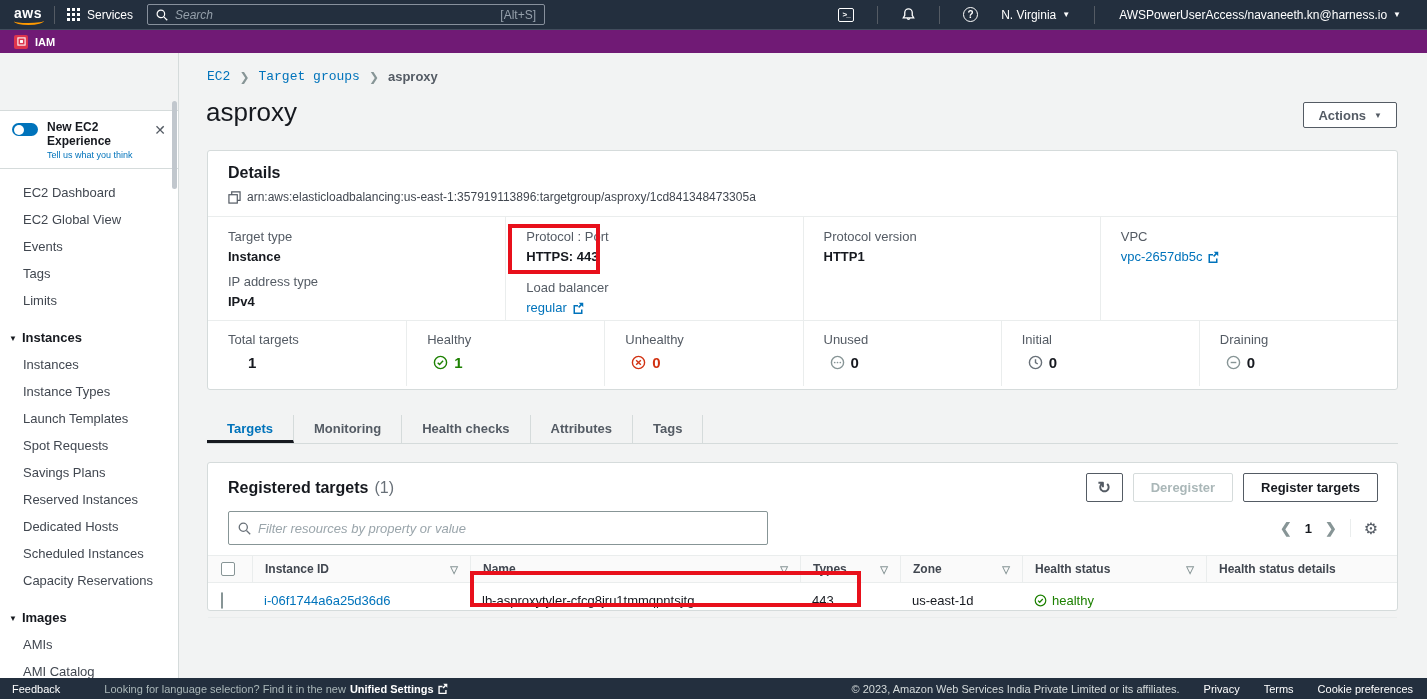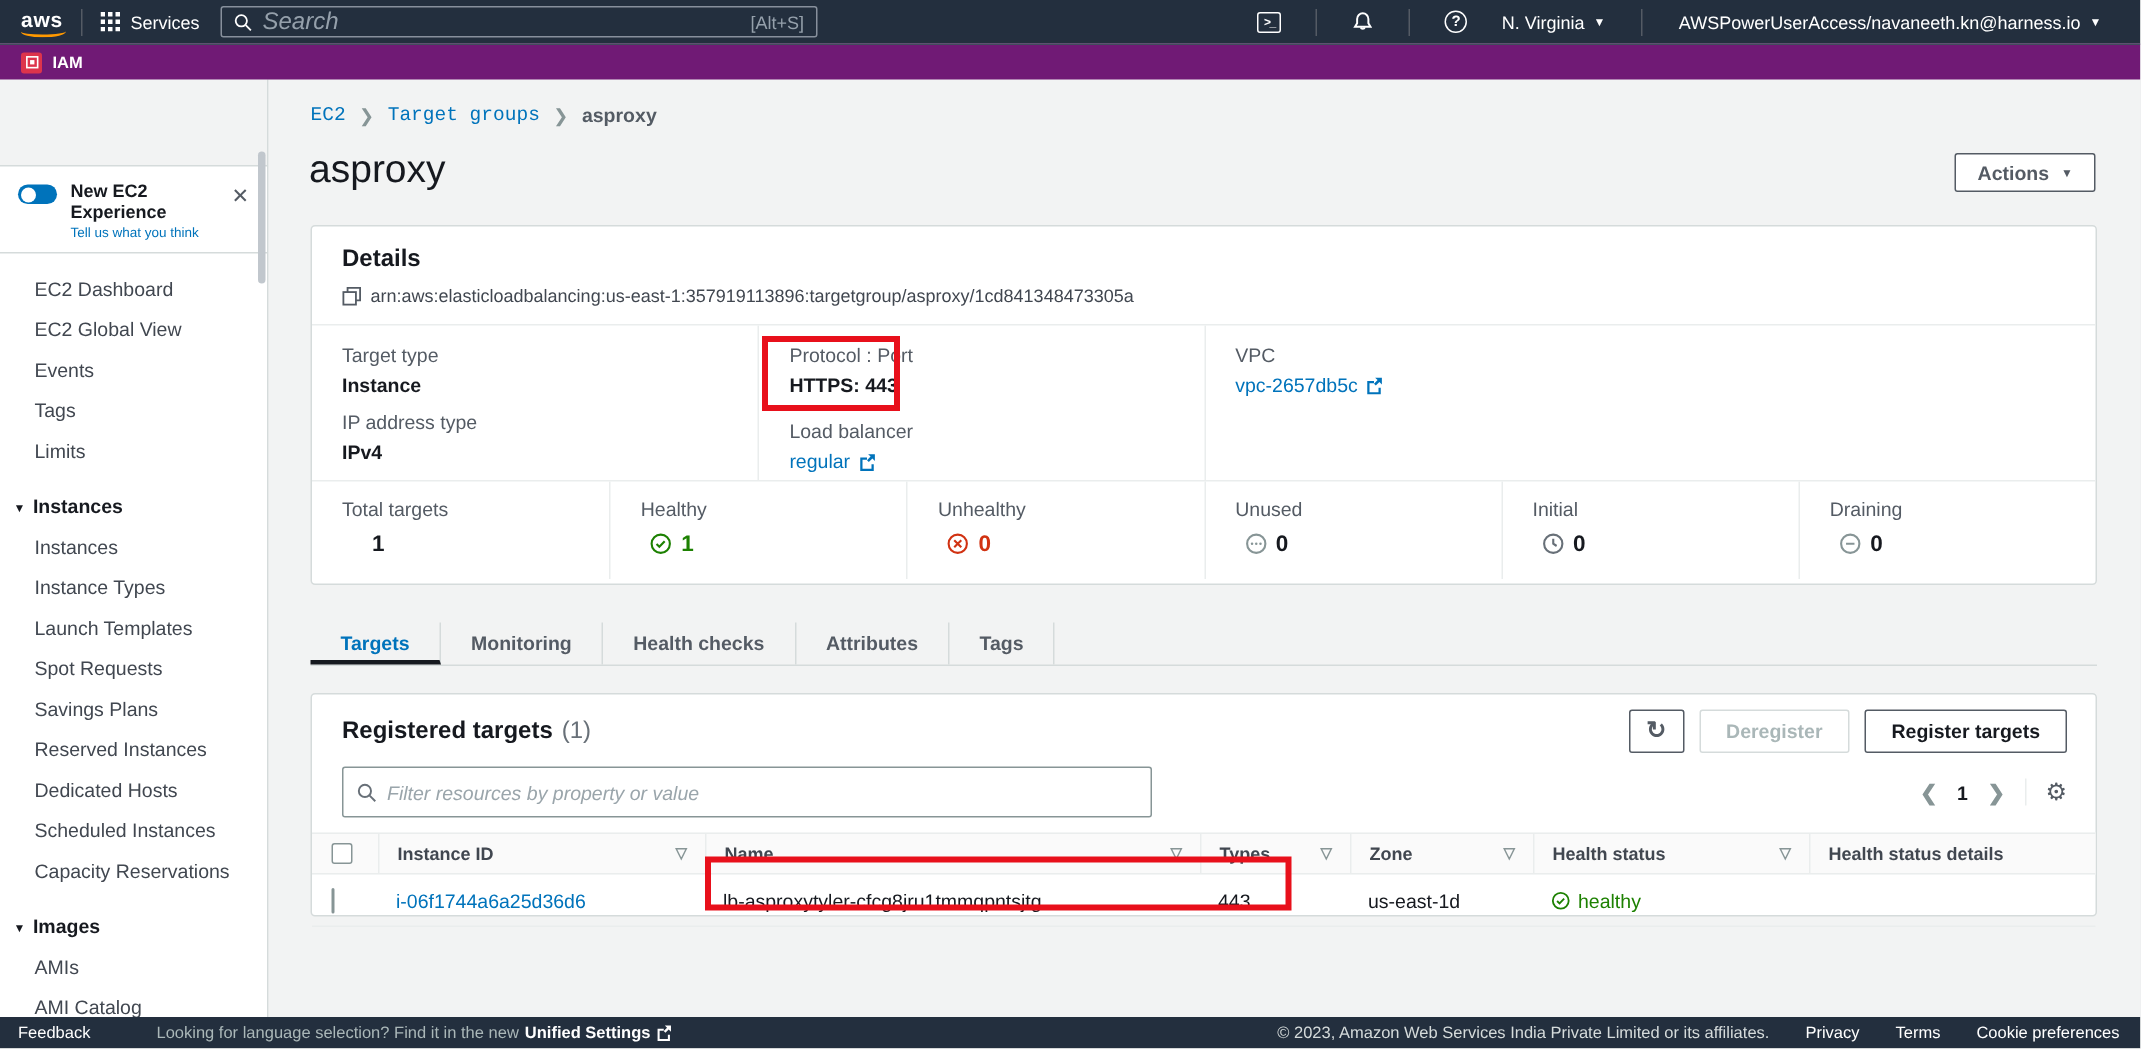--- a/index.html
+++ b/index.html
@@ -6,21 +6,21 @@
   body { font-family:"Liberation Sans", sans-serif; background:#e9ebed; }
   .canvas { position:relative; width:1427px; height:699px; background:#f2f3f3; overflow:hidden; font-size:13px; color:#16191f; }
 
   
   .topnav { position:absolute; top:0; left:0; right:0; height:29px; background:#232f3e; display:flex; align-items:center; color:#fff; z-index:6; }
   .awslogo { margin-left:14px; position:relative; font-weight:700; font-size:14px; letter-spacing:.5px; padding-bottom:4px; }
   .awslogo::after { content:""; position:absolute; left:0; right:-2px; bottom:0; height:6px; border-bottom:2px solid #ff9900; border-radius:0 0 60% 55%; }
   .nav-sep { width:1px; height:18px; background:#545b64; margin:0 12px; }
   .services { display:flex; align-items:center; gap:7px; font-size:12px; cursor:pointer; }
   .searchbox { display:flex; align-items:center; gap:7px; width:398px; height:21px; margin-left:14px; background:#232f3e; border:1px solid #87909c; border-radius:2px; padding:0 8px; }
-  .searchbox input { flex:1; background:transparent; border:none; outline:none; color:#fff; font-size:16px; font-family:inherit; }
+  .searchbox input { flex:1; background:transparent; border:none; outline:none; color:#fff; font-size:12px; font-family:inherit; }
   .searchbox input::placeholder { color:#95a0ab; font-style:italic; }
   .search-hint { color:#95a0ab; font-size:12px; }
   .topnav-right { margin-left:auto; display:flex; align-items:center; margin-right:14px; gap:0; }
   .topicon { padding:0 11px; display:flex; align-items:center; cursor:pointer; }
   .region, .account { font-size:12px; padding:0 12px; display:flex; gap:6px; align-items:center; cursor:pointer; white-space:nowrap; }
   .caret { font-size:8px; color:#fff; }
   .cloudshell-ic { width:16px; height:14px; border:1.4px solid #fff; border-radius:2px; font-size:8px; line-height:11px; text-align:center; font-weight:700; letter-spacing:-1px; }
   .help-ic { width:15px; height:15px; border:1.4px solid #fff; border-radius:50%; font-size:10px; line-height:13px; text-align:center; font-weight:700; }
 
   
@@ -288,20 +288,26 @@
               <svg width="12" height="12" viewBox="0 0 16 16">
                   <path d="M2 4h6v2H4v8h8v-4h2v6H2z" fill="#0073bb"></path>
                   <path d="M9 1h6v6l-2.2-2.2L9.6 8 8 6.4l3.2-3.2z" fill="#0073bb"></path>
                 </svg>
             </span>
           </div>
         </div>
       </div>
       <div class="dp-col">
         <div class="field">
+          <div class="field-label">Protocol version</div>
+          <div class="field-value">HTTP1</div>
+        </div>
+      </div>
+      <div class="dp-col">
+        <div class="field">
           <div class="field-label">VPC</div>
           <div class="field-link">
             <span>vpc-2657db5c</span>
             <span>
               <svg width="12" height="12" viewBox="0 0 16 16">
                   <path d="M2 4h6v2H4v8h8v-4h2v6H2z" fill="#0073bb"></path>
                   <path d="M9 1h6v6l-2.2-2.2L9.6 8 8 6.4l3.2-3.2z" fill="#0073bb"></path>
                 </svg>
             </span>
           </div>

